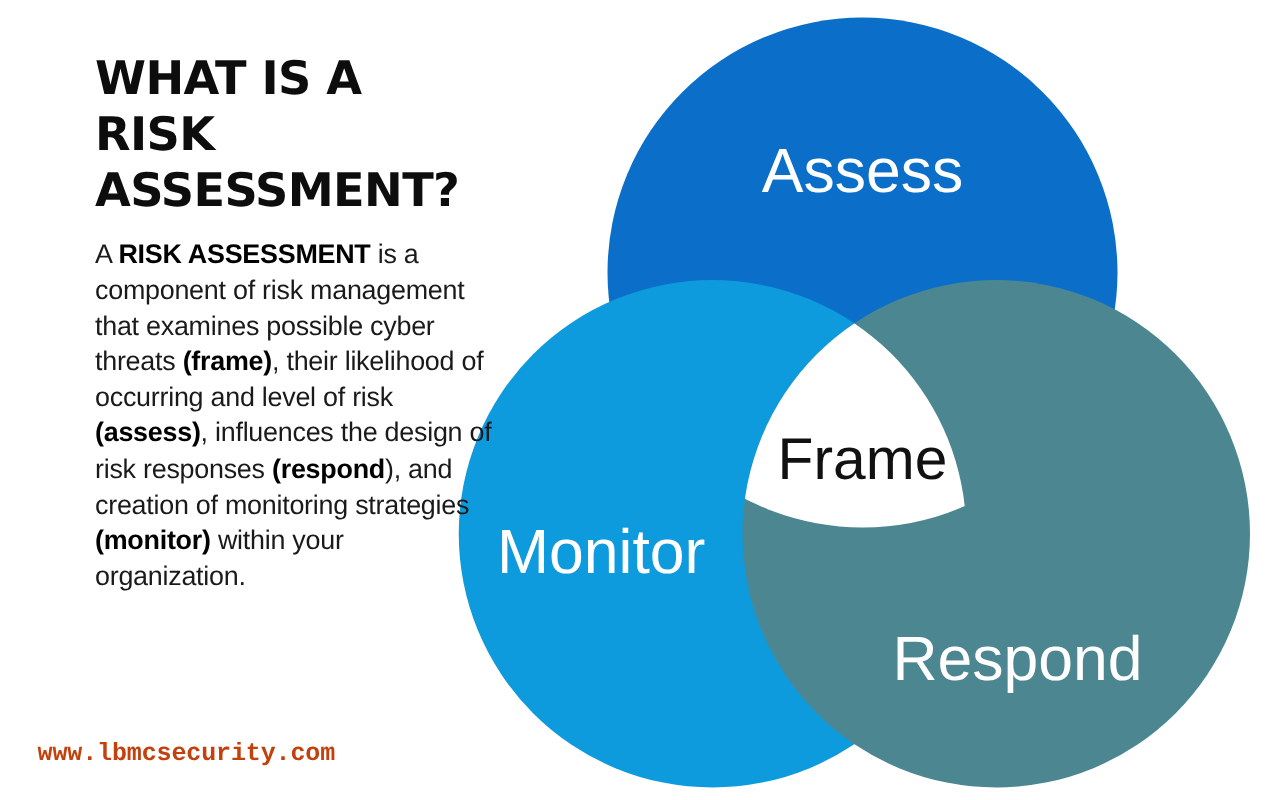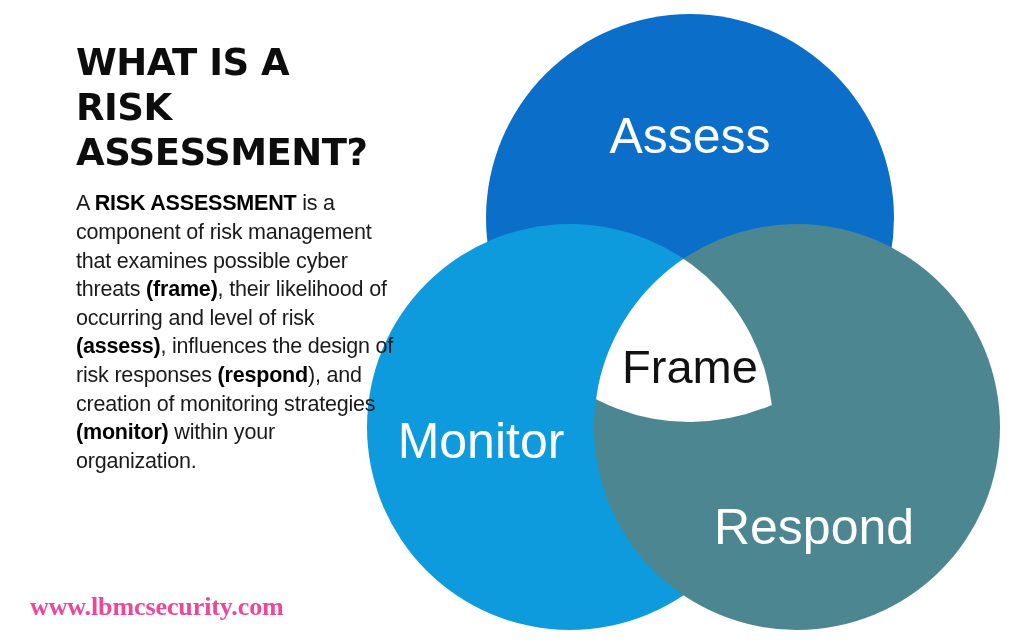--- a/index.html
+++ b/index.html
@@ -55,24 +55,24 @@
   }
   .body-copy b {
     font-weight: bold;
     color: #000000;
   }
 
   .site-url {
     position: absolute;
     left: 30px;
     top: 592px;
-    font-family: Liberation Serif, serif;
+    font-family: Liberation Mono, monospace;
     font-weight: bold;
-    font-size: 26px;
-    color: #ec4899;
+    font-size: 20px;
+    color: #c2410c;
     letter-spacing: -0.1px;
   }
 
   
   .venn-wrap {
     position: absolute;
     left: 0;
     top: 0;
     width: 1024px;
     height: 484px;

